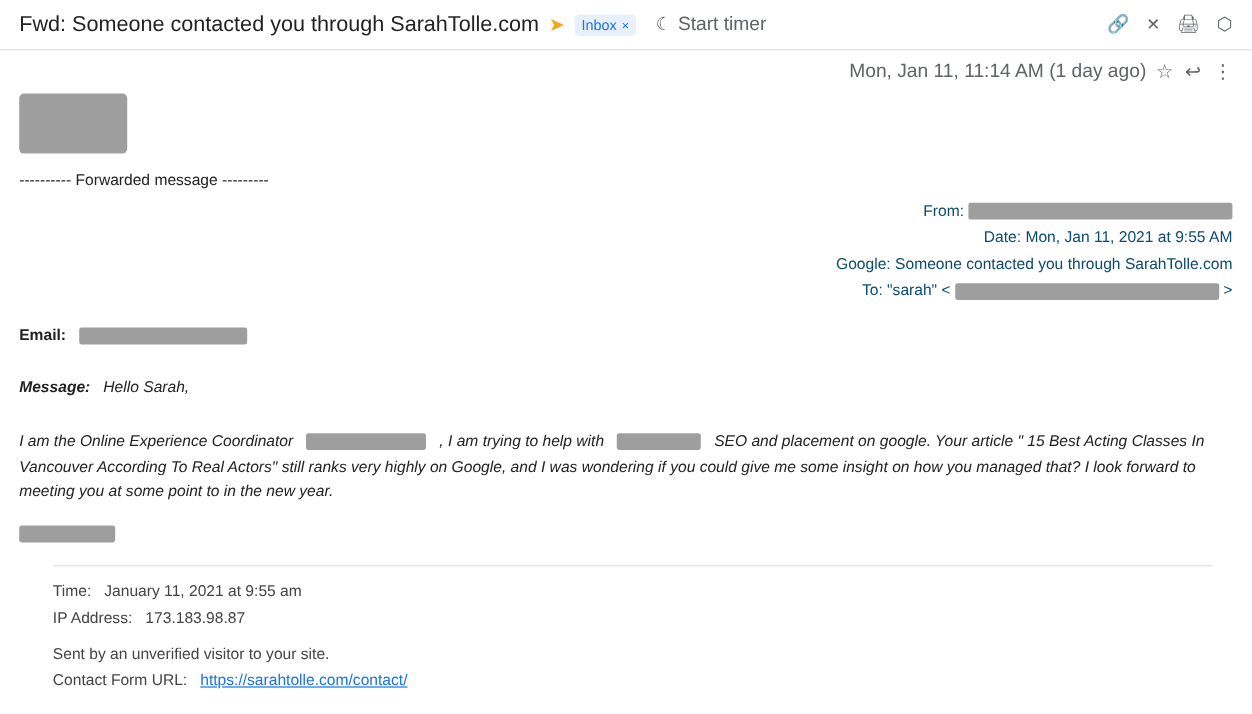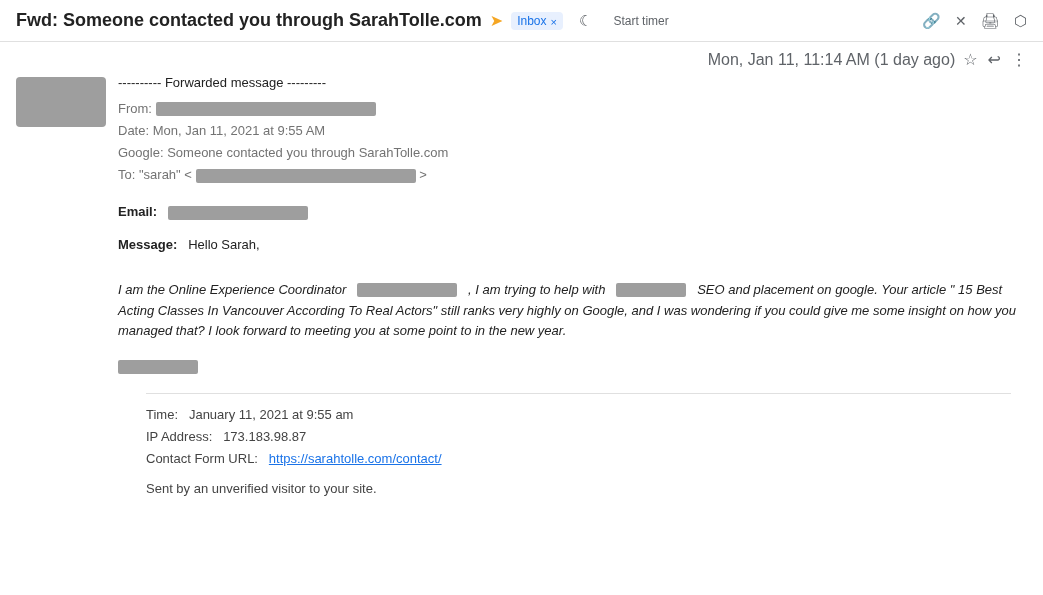--- a/index.html
+++ b/index.html
@@ -16,21 +16,21 @@
     
     .email-header {
       display: flex;
       align-items: center;
       padding: 10px 16px;
       border-bottom: 1px solid #e0e0e0;
       gap: 8px;
     }
     .email-subject {
       font-size: 18px;
-      font-weight: bold;
+      font-weight: normal;
       color: #222;
       flex: 0 0 auto;
     }
     .forward-icon {
       color: #f5a623;
       font-size: 16px;
       flex: 0 0 auto;
     }
     .tag-inbox {
       display: inline-flex;
@@ -43,22 +43,22 @@
       gap: 4px;
     }
     .tag-close {
       cursor: pointer;
       color: #1a73e8;
       font-size: 11px;
     }
     .start-timer-btn {
       display: inline-flex;
       align-items: center;
-      gap: 21px;
-      font-size: 12px;
+      gap: 5px;
+      font-size: 16px;
       color: #5f6368;
       cursor: pointer;
       margin-left: 8px;
     }
     .header-spacer { flex: 1; }
     .header-icons {
       display: flex;
       align-items: center;
       gap: 14px;
       color: #5f6368;
@@ -83,20 +83,21 @@
       display: flex;
       gap: 10px;
       color: #5f6368;
     }
 
     
     .email-body-container {
       display: flex;
       padding: 0 16px;
       gap: 12px;
+      flex-direction: column;
     }
     .avatar-placeholder {
       width: 90px;
       height: 50px;
       background: #9e9e9e;
       border-radius: 4px;
       flex-shrink: 0;
       margin-top: 4px;
     }
     .email-body {
@@ -105,44 +106,46 @@
       line-height: 1.6;
       color: #222;
     }
 
     
     .forwarded-header {
       color: #222;
       margin-bottom: 4px;
     }
     .forwarded-meta {
-      color: #737373;
+      color: #0c4a6e;
       line-height: 1.7;
+      text-align: right;
     }
     .redacted {
       display: inline-block;
       background: #9e9e9e;
       border-radius: 2px;
       vertical-align: middle;
     }
 
     
     .message-content {
       margin-top: 16px;
     }
     .field-row {
       margin-bottom: 8px;
     }
     .field-label {
       font-weight: bold;
     }
 
     .message-text {
-      margin-top: 12px;
+      margin-top: 23px;
       line-height: 1.6;
+      font-style: italic;
     }
     .message-label {
       font-weight: bold;
     }
     .body-paragraph {
       margin-top: 24px;
       line-height: 1.6;
       font-style: italic;
     }
 
@@ -272,25 +275,25 @@
         <div>
           <span>Time:</span>
           <span>&nbsp;</span>
           <span>January 11, 2021 at 9:55 am</span>
         </div>
         <div>
           <span>IP Address:</span>
           <span>&nbsp;</span>
           <span>173.183.98.87</span>
         </div>
-        <div>
-          <span>Contact Form URL:</span>
-          <span>&nbsp;</span>
-          <a class="footer-link" href="#">https://sarahtolle.com/contact/</a>
-        </div>
         <div style="margin-top:8px;">
           <span>Sent by an unverified visitor to your site.</span>
+        </div>
+        <div>
+          <span>Contact Form URL:</span>
+          <span>&nbsp;</span>
+          <a class="footer-link" href="#">https://sarahtolle.com/contact/</a>
         </div>
       </div>
 
     </div>
   </div>
 </div>
 
 </body></html>

